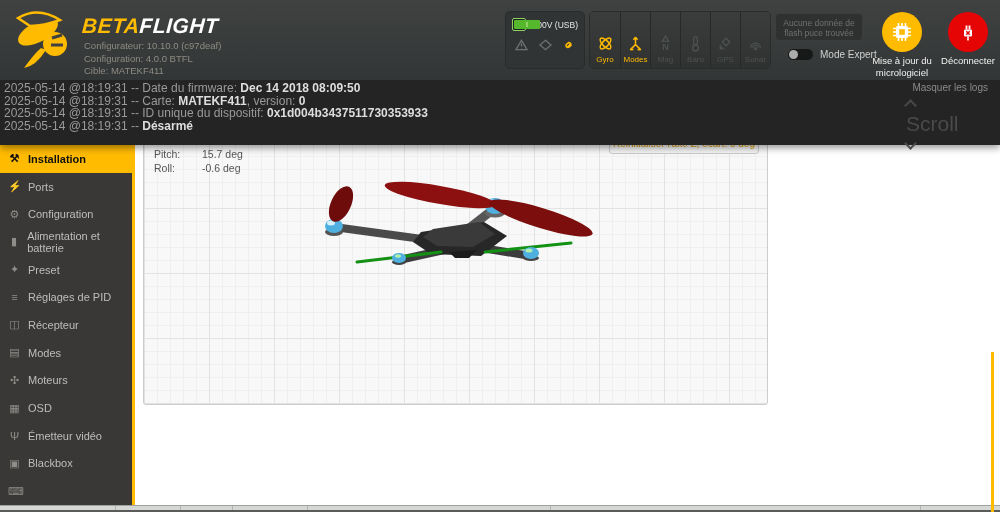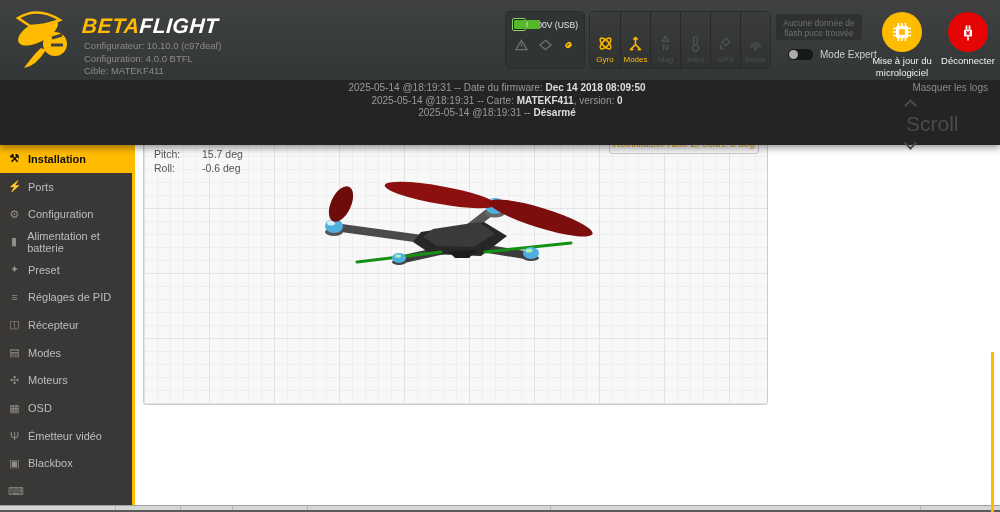--- a/index.html
+++ b/index.html
@@ -46,21 +46,21 @@
   .circle-btn { position:absolute; top:12px; width:40px; height:40px; border-radius:50%;
     display:flex; align-items:center; justify-content:center; }
   .circle-label { position:absolute; top:55px; width:90px; text-align:center; font-size:9.5px;
     color:#f2f2f2; line-height:11.5px; }
   .update-circle { left:882px; background:#ffbb00; }
   .disconnect-circle { left:948px; background:#e60505; }
 
   
   .log { position:absolute; left:0; top:80px; width:1000px; height:65px; background:#242424;
     z-index:6; box-shadow:0 3px 7px rgba(0,0,0,.4); padding:2px 10px 0 4px; }
-  .log-line { font-size:10px; color:#9a9a9a; line-height:12.6px; white-space:nowrap;text-align:center; }
+  .log-line { font-size:12px; color:#9a9a9a; line-height:12.6px; white-space:nowrap; }
   .log-line b { color:#dedede; }
   .hide-logs { position:absolute; right:12px; top:2px; font-size:10px; color:#8b8b8b; }
   .scrollctl { position:absolute; right:22px; top:16px; width:72px; text-align:left; }
   .scroll-word { font-size:21px; color:#4a4a4a; line-height:20px; }
   .chev { display:inline-block; width:9px; height:9px; border-left:2px solid #4a4a4a; border-top:2px solid #4a4a4a; }
   .chev.up { transform:rotate(45deg); }
   .chev.down { transform:rotate(225deg); }
 
   
   .sidebar { position:absolute; left:0; top:145px; width:135px; height:360px; background:#3a3836;
@@ -233,20 +233,21 @@
         <path d="M12 16.5 v4" stroke="#fff" stroke-width="1.6"></path>
         <path d="M10.3 11.3 l3.4 3.4 M13.7 11.3 l-3.4 3.4" stroke="#e60505" stroke-width="1.4"></path>
       </svg>
     </div>
     <div class="circle-label" style="left:923px;">Déconnecter</div>
   </div>
 
   <div class="log">
     <div class="log-line"><span>2025-05-14 @18:19:31</span><span> -- Date du firmware: </span><b>Dec 14 2018 08:09:50</b><span></span><b></b></div>
     <div class="log-line"><span>2025-05-14 @18:19:31</span><span> -- Carte: </span><b>MATEKF411</b><span>, version: </span><b>0</b></div>
+    <div class="log-line"><span>2025-05-14 @18:19:31</span><span> -- ID unique du dispositif: </span><b>0x1d004b3437511730353933</b><span></span><b></b></div>
     <div class="log-line"><span>2025-05-14 @18:19:31</span><span> -- </span><b>Désarmé</b><span></span><b></b></div>
     <div class="hide-logs">Masquer les logs</div>
     <div class="scrollctl">
       <span class="chev up"></span>
       <div class="scroll-word">Scroll</div>
       <span class="chev down"></span>
     </div>
   </div>
 
   <div class="sidebar">

